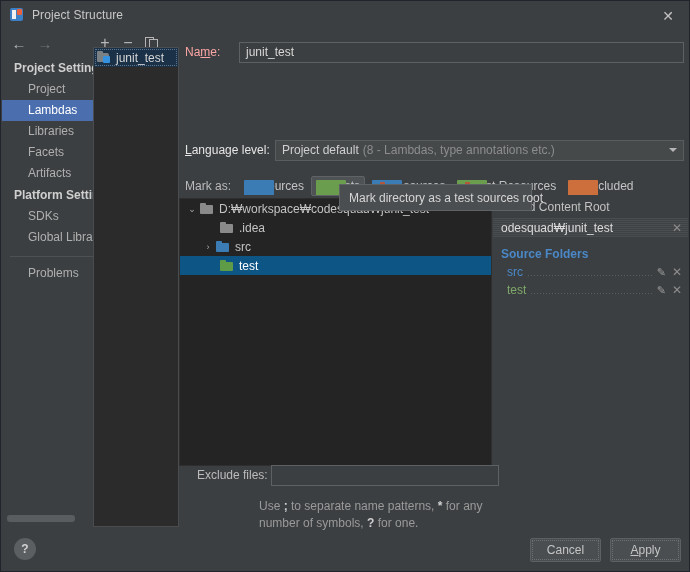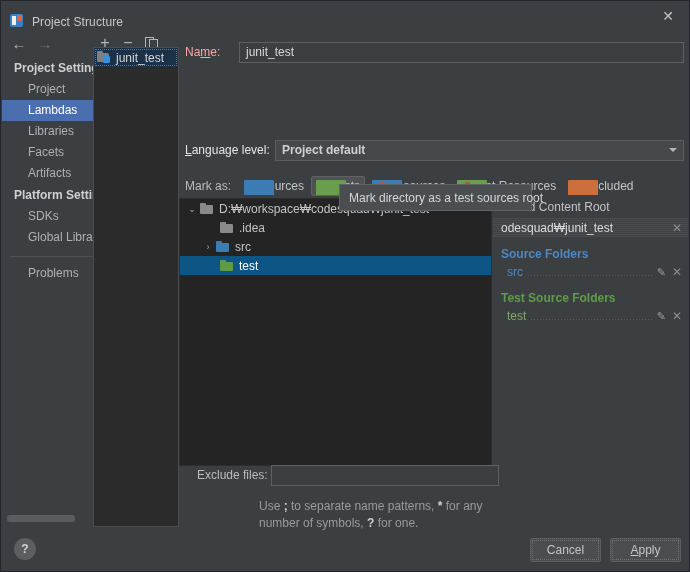--- a/index.html
+++ b/index.html
@@ -18,21 +18,21 @@
     position: absolute; inset: 0;
     background: #3c3f41;
     border: 1px solid #21252b;
     box-sizing: border-box;
   }
 
   
   .titlebar {
     position: absolute; left: 0; top: 0; width: 100%; height: 28px;
     background: #3c3f41;
-    display: flex; align-items: flex-end;
+    display: flex; align-items: center;
   }
   .title-icon {
     width: 16px; height: 16px; margin-left: 8px; margin-right: 7px;
     position: relative; flex: none;
   }
   .title-icon .tib {
     position:absolute; left:1px; top:1px; width:13px; height:13px;
     background:#3b7fc4; border-radius:2px;
   }
   .title-icon .tiw {
@@ -171,21 +171,21 @@
     display: flex; align-items: center;
   }
   .lbl-lang { width: 90px; color: #e5e5e5; }
   .lbl-lang u { text-decoration: underline; }
   .combo {
     flex: 1; height: 21px; box-sizing: border-box;
     background: #45494a; border: 1px solid #5a5d5f;
     display: flex; align-items: center; padding: 0 6px;
     position: relative;
   }
-  .combo .val { color: #d0d0d0; font-weight: bold; font-size: 12px;}
+  .combo .val { color: #d0d0d0; font-weight: normal; font-size: 12px;}
   .combo .sub { color: #8d8d8d; font-size: 12px; margin-left: 4px;}
   .combo .arrow {
     position: absolute; right: 6px; top: 50%; transform: translateY(-50%);
     width: 0; height: 0; border-left: 4px solid transparent;
     border-right: 4px solid transparent; border-top: 4px solid #b6b6b6;
   }
 
   
   .markas {
     position: absolute; left: 6px; top: 147px; height: 20px;
@@ -380,20 +380,21 @@
       <div class="txt-name">junit_test</div>
     </div>
 
 
     <div class="row-lang">
       <div class="lbl-lang">
         <u>L</u><span>anguage level:</span>
       </div>
       <div class="combo">
         <span class="val">Project default</span>
+        <span class="sub">(8 - Lambdas, type annotations etc.)</span>
         <span class="arrow"></span>
       </div>
     </div>
 
     <div class="markas">
       <div class="lbl-markas">Mark as:</div>
 
       <div class="mark-btn">
         <span class="ic blue">
             <span class="tab"></span>
@@ -483,21 +484,20 @@
       </div>
 
       <div class="sect-title src">Source Folders</div>
       <div class="sect-row src">
         <span class="nm">src</span>
         <span class="dots"></span>
         <span class="pencil">✎</span>
         <span class="xmark">✕</span>
       </div>
 
-      <div class="sect-title test">Test Source Folders</div>
       <div class="sect-row test">
         <span class="nm">test</span>
         <span class="dots"></span>
         <span class="pencil">✎</span>
         <span class="xmark">✕</span>
       </div>
     </div>
 
     <div class="row-exclude">
       <div class="lbl-exclude">Exclude files:</div>

